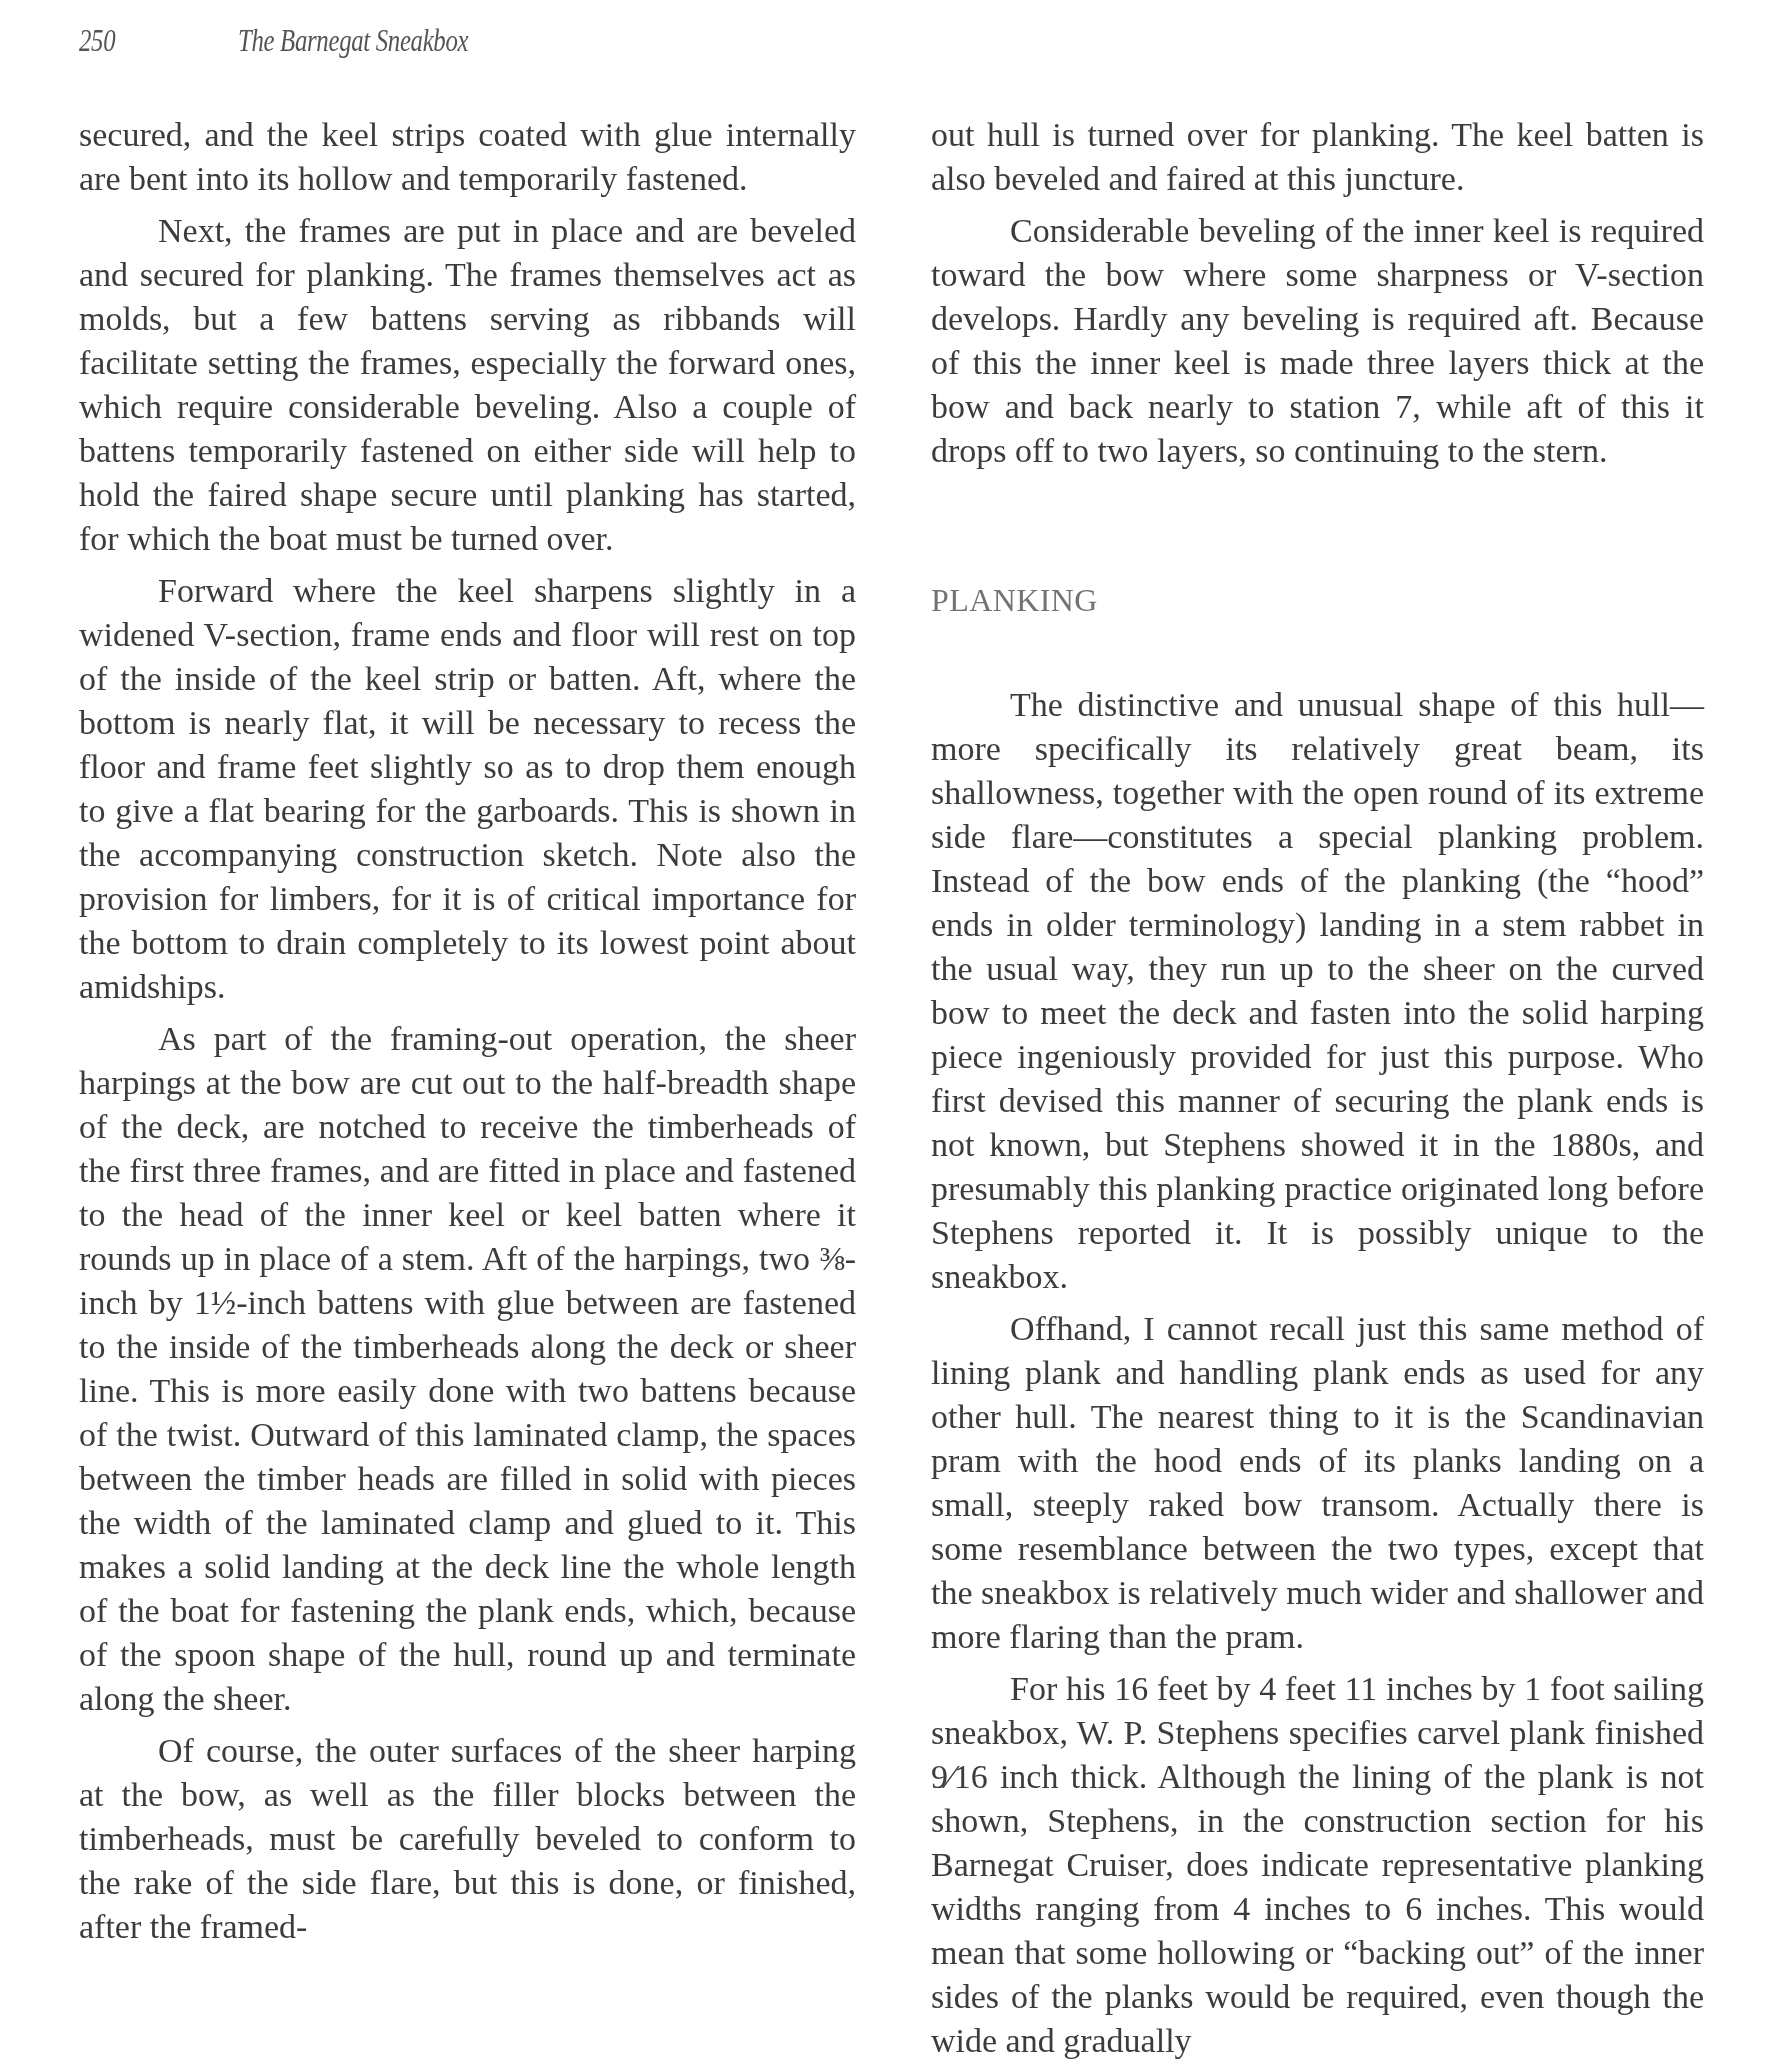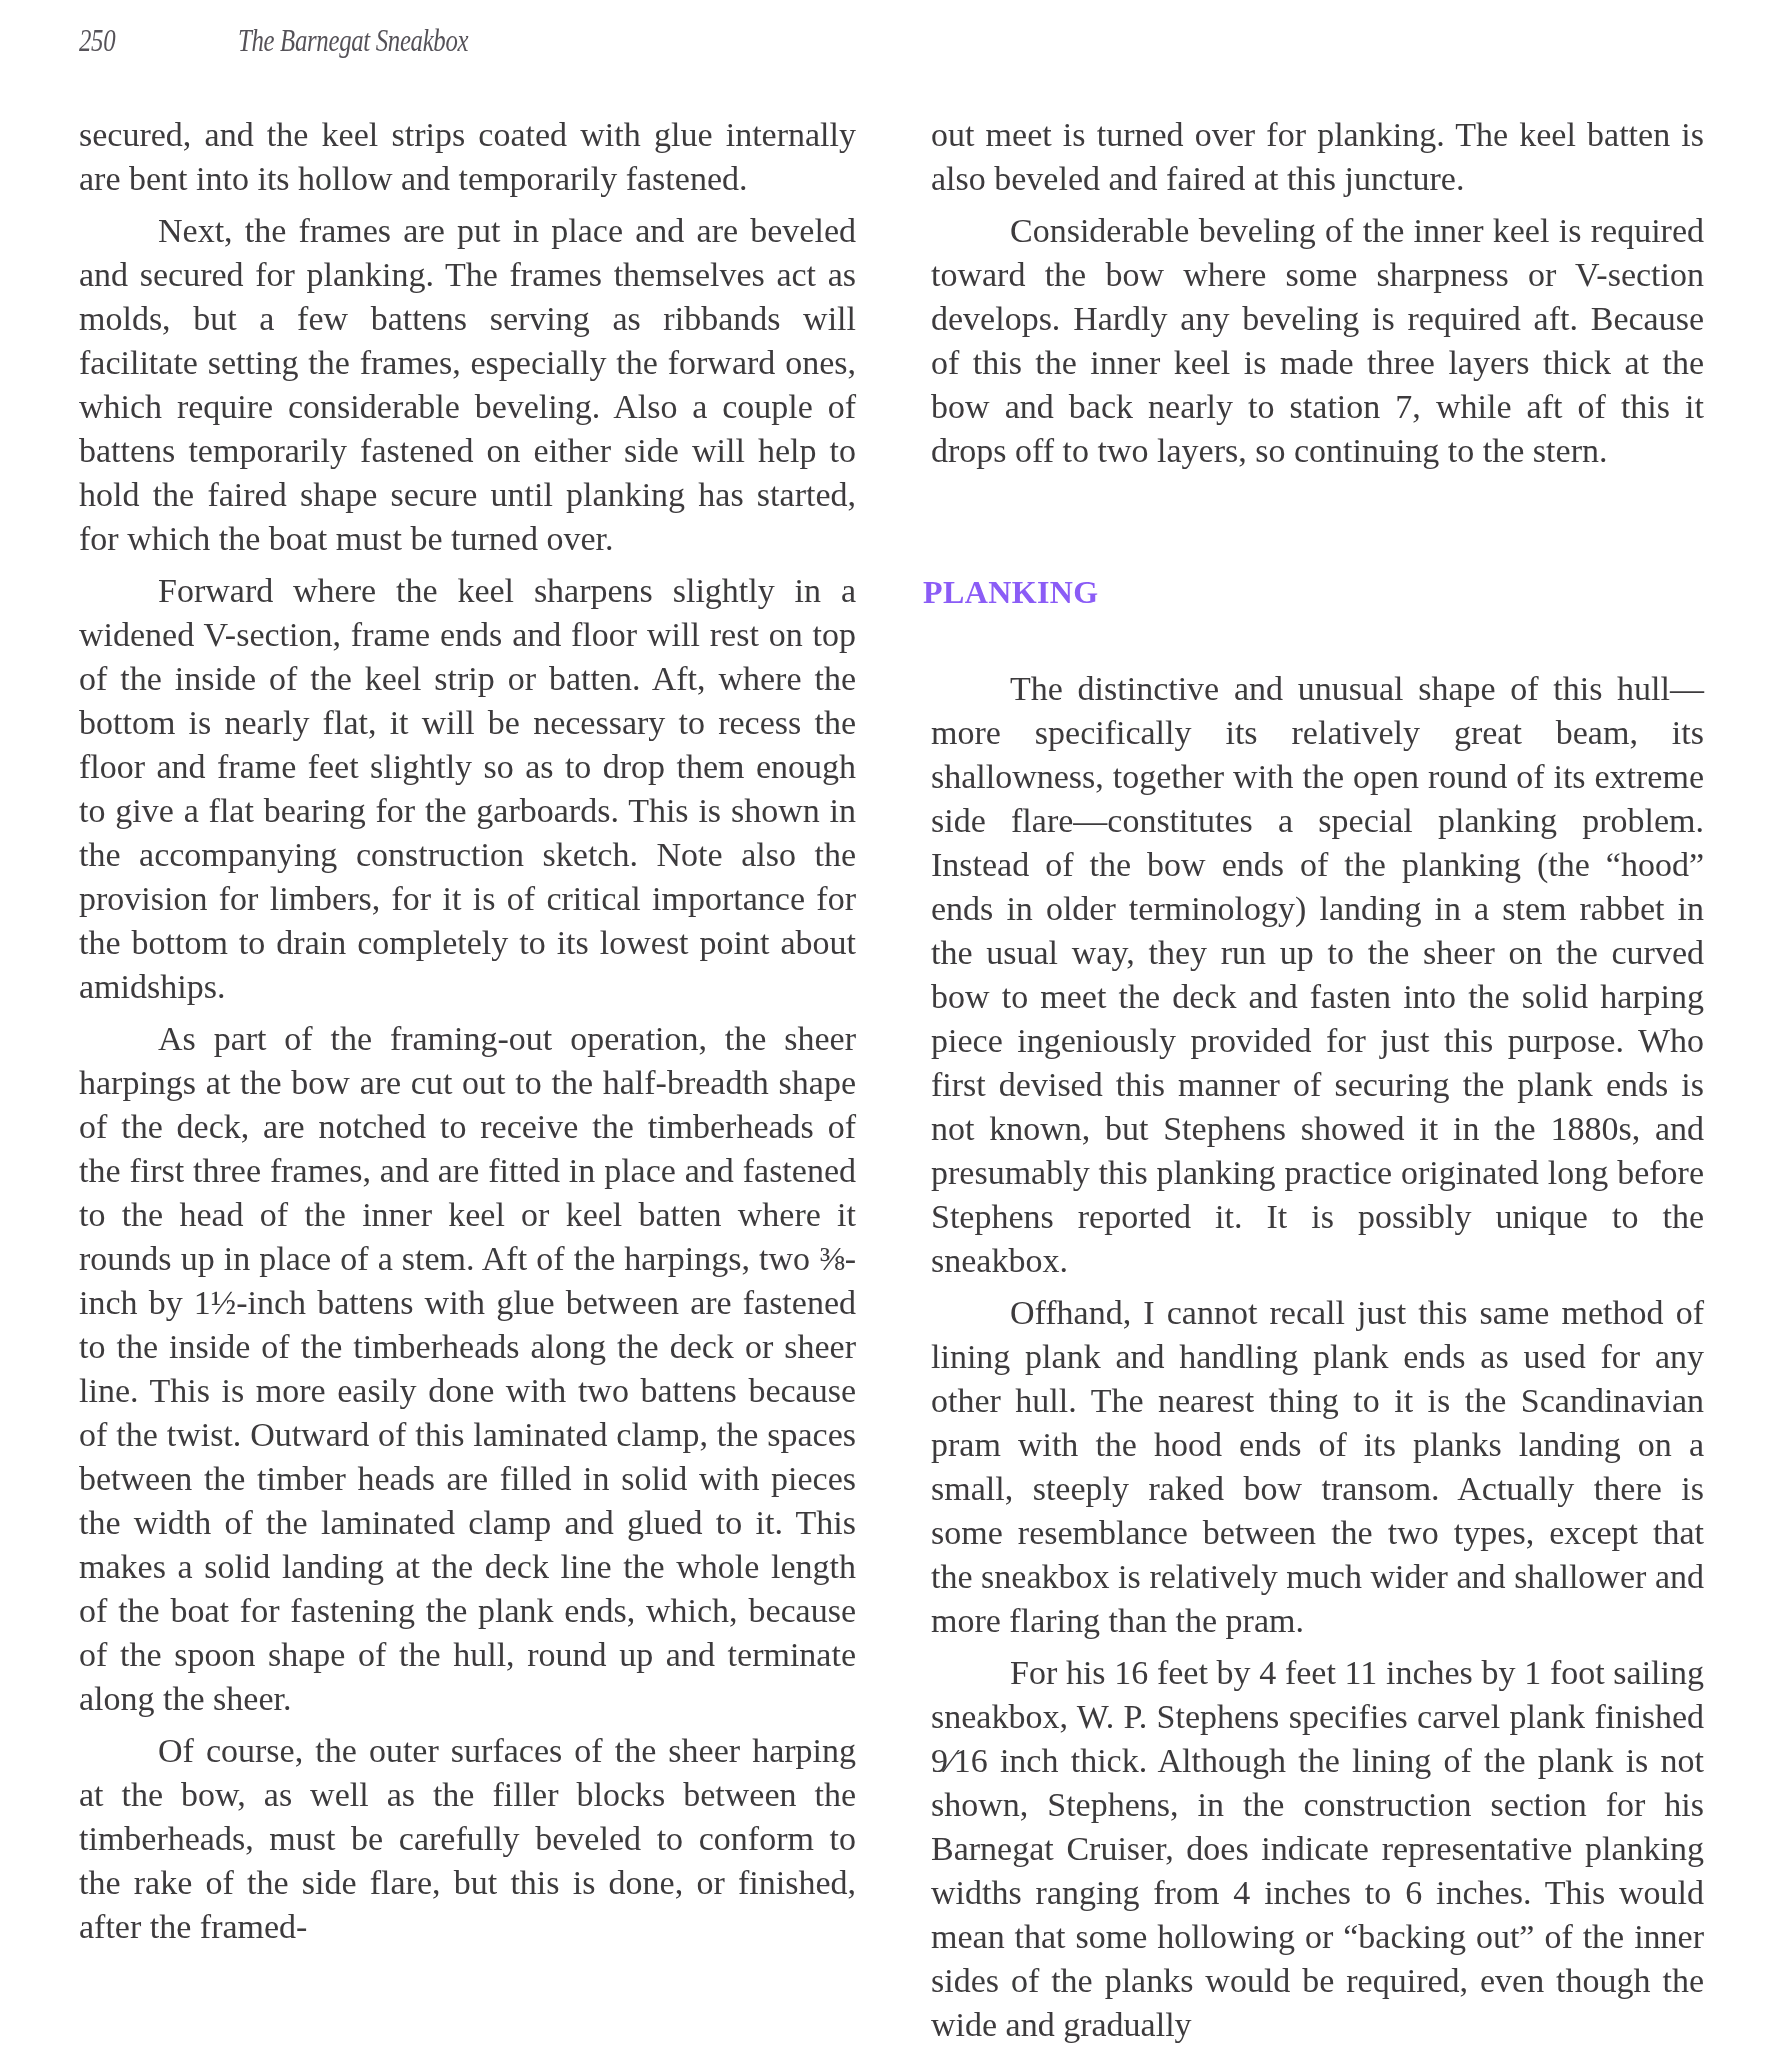--- a/index.html
+++ b/index.html
@@ -51,25 +51,25 @@
     }
     .column-left { left: 71px; }
     .column-right { left: 923px; width: 789px; }
     .para {
       margin: 8px;
       text-indent: 0;
     }
     .para.indent { text-indent: 79px; }
     .para.cont { text-indent: 0; }
     .section-heading {
-      font-weight: bold;
+      font-weight: normal;
       font-size: 32px;
       letter-spacing: 0.4px;
-      margin: 0;
-      color: #8b5cf6;
+      margin: 8px;
+      color: #737373;
     }
     .spacer-1 { height: 89px; }
     .spacer-3 { height: 45px; }
   </style>
 </head>
 <body>
 
 <header class="running-head">
   <span class="page-number">250</span>
   <span class="book-title">The Barnegat Sneakbox</span>
@@ -77,21 +77,21 @@
 
 <section class="column column-left">
   <p class="para cont">secured, and the keel strips coated with glue internally are bent into its hollow and temporarily fastened.</p>
   <p class="para indent">Next, the frames are put in place and are beveled and secured for planking. The frames themselves act as molds, but a few battens serving as ribbands will facilitate setting the frames, especially the forward ones, which require considerable beveling. Also a couple of battens temporarily fastened on either side will help to hold the faired shape secure until planking has started, for which the boat must be turned over.</p>
   <p class="para indent">Forward where the keel sharpens slightly in a widened V-section, frame ends and floor will rest on top of the inside of the keel strip or batten. Aft, where the bottom is nearly flat, it will be necessary to recess the floor and frame feet slightly so as to drop them enough to give a flat bearing for the garboards. This is shown in the accompanying construction sketch. Note also the provision for limbers, for it is of critical importance for the bottom to drain completely to its lowest point about amidships.</p>
   <p class="para indent">As part of the framing-out operation, the sheer harpings at the bow are cut out to the half-breadth shape of the deck, are notched to receive the timberheads of the first three frames, and are fitted in place and fastened to the head of the inner keel or keel batten where it rounds up in place of a stem. Aft of the harpings, two ⅜-inch by 1½-inch battens with glue between are fastened to the inside of the timberheads along the deck or sheer line. This is more easily done with two battens because of the twist. Outward of this laminated clamp, the spaces between the timber heads are filled in solid with pieces the width of the laminated clamp and glued to it. This makes a solid landing at the deck line the whole length of the boat for fastening the plank ends, which, because of the spoon shape of the hull, round up and terminate along the sheer.</p>
   <p class="para indent">Of course, the outer surfaces of the sheer harping at the bow, as well as the filler blocks between the timberheads, must be carefully beveled to conform to the rake of the side flare, but this is done, or finished, after the framed-</p>
 </section>
 
 <section class="column column-right">
-  <p class="para cont">out meet is turned over for planking. The keel batten is also beveled and faired at this juncture.</p>
+  <p class="para cont">out hull is turned over for planking. The keel batten is also beveled and faired at this juncture.</p>
   <p class="para indent">Considerable beveling of the inner keel is required toward the bow where some sharpness or V-section develops. Hardly any beveling is required aft. Because of this the inner keel is made three layers thick at the bow and back nearly to station 7, while aft of this it drops off to two layers, so continuing to the stern.</p>
   <div class="spacer-1"></div>
   <h2 class="section-heading">PLANKING</h2>
   <div class="spacer-3"></div>
   <p class="para indent">The distinctive and unusual shape of this hull—more specifically its relatively great beam, its shallowness, together with the open round of its extreme side flare—constitutes a special planking problem. Instead of the bow ends of the planking (the “hood” ends in older terminology) landing in a stem rabbet in the usual way, they run up to the sheer on the curved bow to meet the deck and fasten into the solid harping piece ingeniously provided for just this purpose. Who first devised this manner of securing the plank ends is not known, but Stephens showed it in the 1880s, and presumably this planking practice originated long before Stephens reported it. It is possibly unique to the sneakbox.</p>
   <p class="para indent">Offhand, I cannot recall just this same method of lining plank and handling plank ends as used for any other hull. The nearest thing to it is the Scandinavian pram with the hood ends of its planks landing on a small, steeply raked bow transom. Actually there is some resemblance between the two types, except that the sneakbox is relatively much wider and shallower and more flaring than the pram.</p>
   <p class="para indent">For his 16 feet by 4 feet 11 inches by 1 foot sailing sneakbox, W. P. Stephens specifies carvel plank finished 9⁄16 inch thick. Although the lining of the plank is not shown, Stephens, in the construction section for his Barnegat Cruiser, does indicate representative planking widths ranging from 4 inches to 6 inches. This would mean that some hollowing or “backing out” of the inner sides of the planks would be required, even though the wide and gradually</p>
 </section>
 
 

